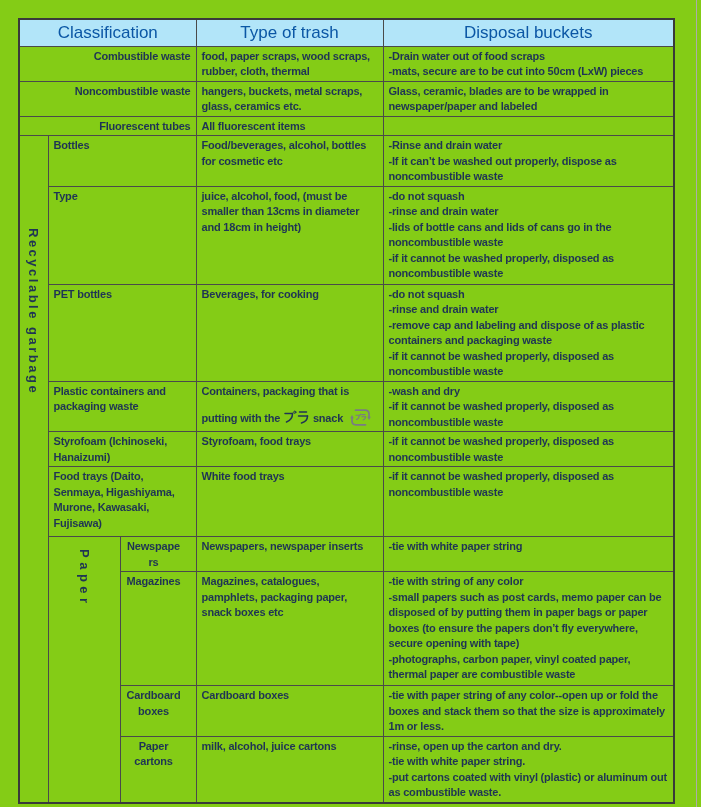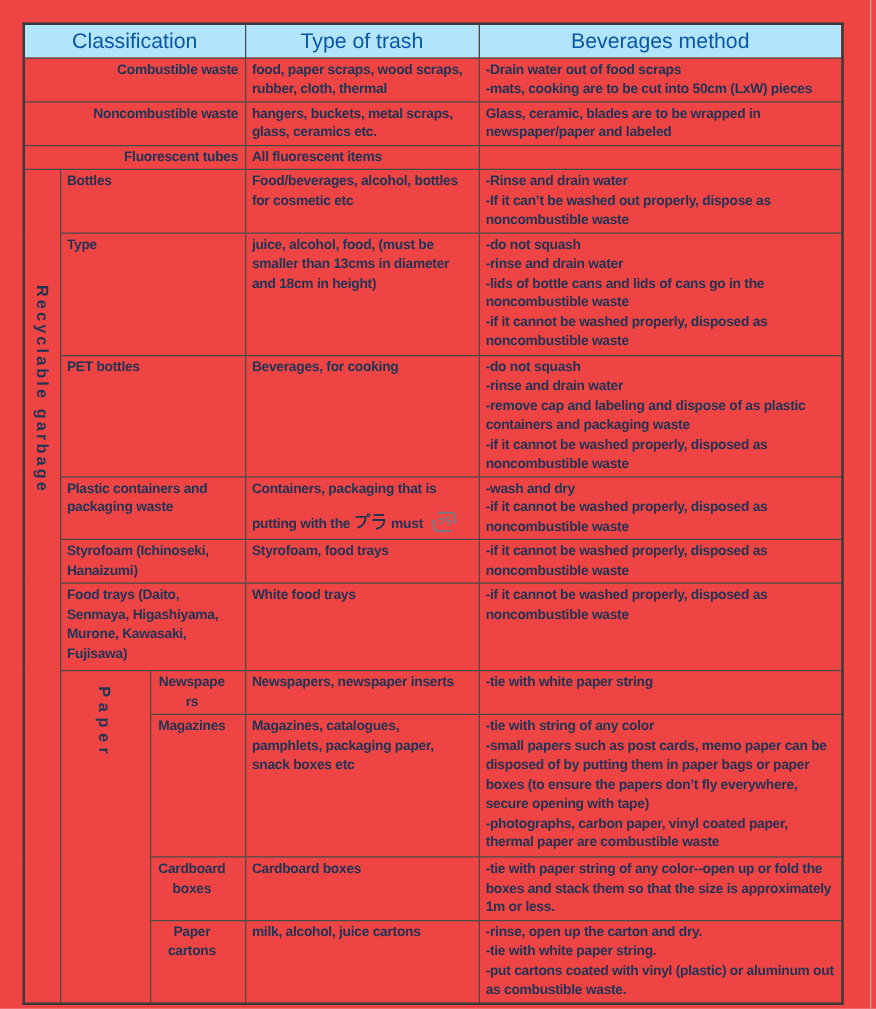--- a/index.html
+++ b/index.html
@@ -1,21 +1,21 @@
 <!DOCTYPE html>
 <html><head>
 <meta charset="utf-8">
 <style>
   html,body{margin:0;padding:0;}
   body{
     width:701px;height:807px;background:#ffffff;
     font-family:"Liberation Sans",sans-serif;
     position:relative;overflow:hidden;
   }
-  .page{position:relative;width:701px;height:807px;background:#ef4444;}
+  .page{position:relative;width:701px;height:807px;background:#84cc16;}
   .page-edge{position:absolute;top:0;left:696px;width:1px;height:807px;background:#ababab;}
 
   table.trash{
     position:absolute;left:18px;top:18px;
     width:655px;border-collapse:collapse;table-layout:fixed;
     border:2px solid #3a3a3a;
   }
   td,th{
     border:1px solid #4a4a4a;
     vertical-align:top;
@@ -59,29 +59,29 @@
         <col style="width:72px">
         <col style="width:76px">
       <col style="width:187px">
         <col style="width:291px">
     </colgroup>
 
     <tbody>
         <tr style="height:27px">
       <th colspan="3">Classification</th>
       <th>Type of trash</th>
-      <th>Beverages method</th>
+      <th>Disposal buckets</th>
     </tr>
 
     <tr style="height:32px">
       <td colspan="3" class="cls-top">Combustible waste</td>
       <td>food, paper scraps, wood scraps, rubber, cloth, thermal</td>
       <td>
         <div class="dline">-Drain water out of food scraps</div>
-        <div class="dline">-mats, cooking are to be cut into 50cm (LxW) pieces</div>
+        <div class="dline">-mats, secure are to be cut into 50cm (LxW) pieces</div>
       </td>
     </tr>
 
     <tr style="height:33px">
       <td colspan="3" class="cls-top">Noncombustible waste</td>
       <td>hangers, buckets, metal scraps, glass, ceramics etc.</td>
       <td>
         <div class="dline">Glass, ceramic, blades are to be wrapped in newspaper/paper and labeled</div>
       </td>
     </tr>
@@ -133,21 +133,21 @@
         <div class="dline gap-top">
           <span>putting with the</span>
           <svg class="kana-svg" width="25" height="14" viewBox="0 0 25 14" fill="none" stroke="#1f3455" stroke-width="1.5" stroke-linecap="round">
             <path d="M1 3.5 H8.5"></path>
                 <path d="M8.5 3.5 C8.5 8 6.5 10.5 2.5 12"></path>
             <circle cx="10.8" cy="2.2" r="1.1" stroke-width="1"></circle>
             <path d="M15.5 2 H22.5"></path>
                 <path d="M14.5 6 H23.5"></path>
                 <path d="M23.5 6 C23.5 9.5 21 12 17.5 13"></path>
           </svg>
-          <span>must</span>
+          <span>snack</span>
           <svg class="pla-mark-icon" width="21" height="19" viewBox="0 0 21 19" fill="none" stroke="#7a7a85" stroke-width="1.7" stroke-linecap="round">
             <path d="M5.5 2.2 H15 Q19 2.2 19 6 V8.6"></path>
             <path d="M19 12 L17.2 8.8 H20.8 Z" fill="#7a7a85" stroke="none"></path>
             <path d="M15.5 16.8 H6 Q2 16.8 2 13 V10.4"></path>
             <path d="M2 7 L3.8 10.2 H0.2 Z" fill="#7a7a85" stroke="none"></path>
             <g stroke-width="1.1">
               <path d="M6 7.2 H9.2"></path>
                   <path d="M9.2 7.2 C9.2 9.5 8.2 10.8 6.6 11.6"></path>
               <circle cx="10.6" cy="6.6" r="0.7" stroke-width="0.8"></circle>
               <path d="M12.2 6.6 H15"></path>

